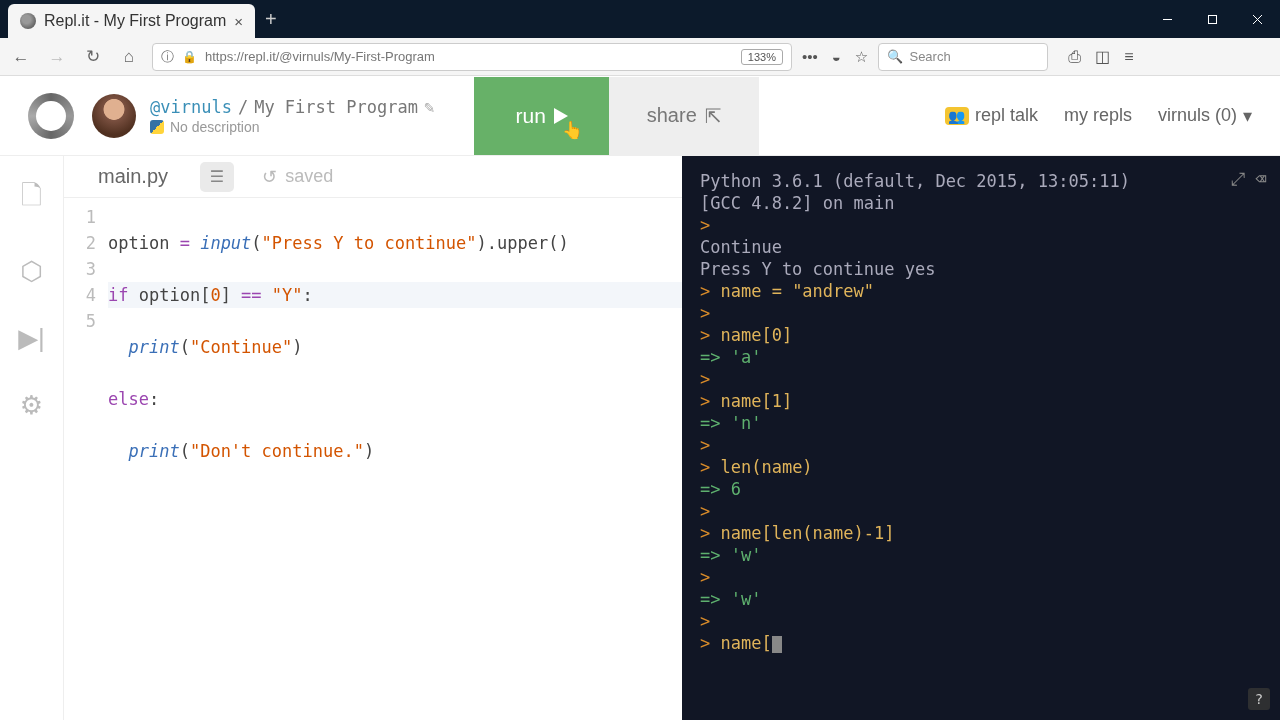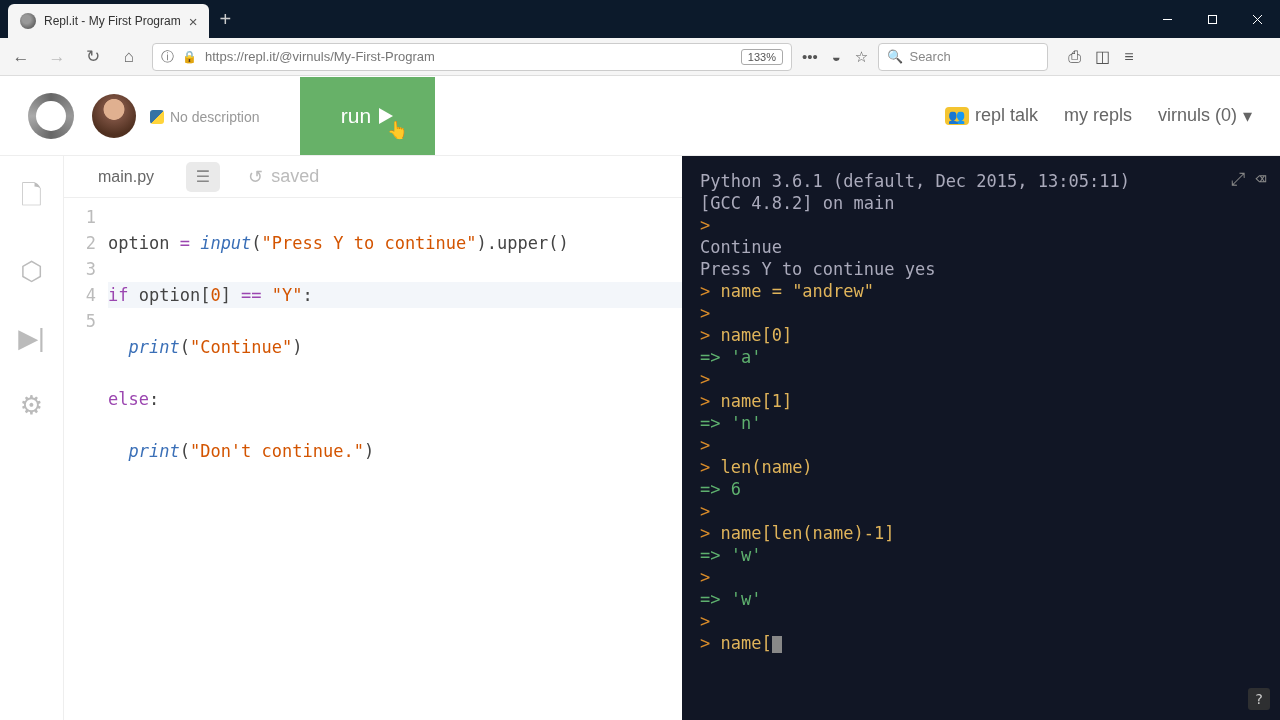--- a/index.html
+++ b/index.html
@@ -2,21 +2,21 @@
 <html><head>
 <meta charset="utf-8">
 <style>
 * { margin: 0; padding: 0; box-sizing: border-box; }
 body { font-family: -apple-system, BlinkMacSystemFont, "Segoe UI", Arial, sans-serif; width: 1280px; height: 720px; overflow: hidden; background: #fff; }
 
 
 .browser-titlebar { height: 38px; background: #0c1a2b; display: flex; align-items: flex-end; }
 .tab { background: #f5f5f5; height: 34px; margin-left: 8px; display: flex; align-items: center; padding: 0 12px; border-radius: 6px 6px 0 0; min-width: 200px; gap: 8px; }
 .tab-favicon { width: 16px; height: 16px; border-radius: 50%; background: radial-gradient(circle at 40% 40%, #999 30%, #666 70%); }
-.tab-title { font-size: 12px; color: #333; flex: 1; }
+.tab-title { font-size: 16px; color: #333; flex: 1; }
 .tab-close { color: #555; font-size: 15px; cursor: pointer; }
 .new-tab { color: #ccc; font-size: 20px; padding: 0 10px; cursor: pointer; align-self: center; }
 .window-controls { margin-left: auto; display: flex; }
 .wc-btn { width: 45px; height: 38px; display: flex; align-items: center; justify-content: center; color: #fff; cursor: pointer; }
 
 .browser-toolbar { height: 38px; background: #f5f5f5; border-bottom: 1px solid #ddd; display: flex; align-items: center; padding: 0 8px; gap: 10px; }
 .nav-btn { width: 26px; height: 26px; display: flex; align-items: center; justify-content: center; color: #666; cursor: pointer; font-size: 17px; }
 .nav-btn.disabled { color: #bbb; }
 .url-bar { flex: 1; height: 28px; border: 1px solid #ccc; border-radius: 4px; background: #fff; display: flex; align-items: center; padding: 0 8px; gap: 8px; font-size: 13px; color: #777; max-width: 640px; }
 .url-bar .lock { color: #4caf50; font-size: 12px; }
@@ -48,21 +48,21 @@
 .user-pill { display:flex; align-items:center; gap:4px; }
 .people-icon { background: #f4c430; border-radius: 4px; padding: 1px 3px; font-size: 14px; }
 
 
 .content { display: flex; height: calc(720px - 38px - 38px - 80px); }
 .vbar { width: 64px; background: #fff; border-right: 1px solid #eee; display: flex; flex-direction: column; align-items: center; gap: 36px; padding-top: 20px; }
 .vbar-icon { color: #bbb; font-size: 26px; cursor: pointer; }
 
 .editor-panel { flex: 0 0 618px; display: flex; flex-direction: column; }
 .editor-tabs { height: 42px; display: flex; align-items: center; padding: 0 8px; gap: 6px; border-bottom: 1px solid #eee; }
-.file-tab { padding: 8px 26px; color: #666; font-size: 16px; border-radius: 6px 6px 0 0; cursor: pointer; }
+.file-tab { padding: 8px 26px; color: #666; font-size: 20px; border-radius: 6px 6px 0 0; cursor: pointer; }
 .file-tab.active { background: #fff; }
 .tab-icon-btn { width: 34px; height: 30px; background: #eaeaea; border-radius: 5px; display:flex; align-items:center; justify-content:center; color:#888; cursor:pointer; }
 .saved-indicator { margin-left: 22px; color: #bbb; font-size: 18px; display:flex; align-items:center; gap:8px; }
 
 .code-area { flex: 1; display: flex; font-family: "Consolas", monospace; font-size: 17px; padding-top: 6px; }
 .gutter { width: 44px; text-align: right; color: #bbb; padding-right: 12px; line-height: 26px; }
 .code-lines { flex: 1; line-height: 26px; white-space: pre; }
 .code-lines .line.hl { background: #f3f6fa; }
 .kw { color: #9b46b0; }
 .str { color: #d35400; }
@@ -136,31 +136,41 @@
     <span>⎙</span>
     <span>◫</span>
     <span>≡</span>
   </div>
 </div>
 
 <div class="repl-header">
   <div class="repl-logo"></div>
   <div class="avatar"></div>
   <div class="project-info">
+    <div class="project-name">
+      <span class="user">@virnuls</span>
+        <span class="name">/</span>
+        <span class="name">My First Program</span>
+      <span class="edit">✎</span>
+    </div>
     <div class="project-desc">
       <span class="py-icon"></span>
       <span>No description</span>
     </div>
   </div>
   <button class="run-btn">
     <span>run</span>
     <svg width="14" height="16" viewBox="0 0 14 16">
         <polygon points="0,0 14,8 0,16" fill="#fff"></polygon>
       </svg>
     <span class="cursor">👆</span>
+  </button>
+  <button class="share-btn">
+    <span>share</span>
+    <span>⇱</span>
   </button>
   <div class="header-links">
     <span>
         <span class="people-icon">👥</span>
         <span>repl talk</span>
       </span>
     <span>my repls</span>
     <span class="user-pill">
         <span>virnuls (0)</span>
         <span>▾</span>

